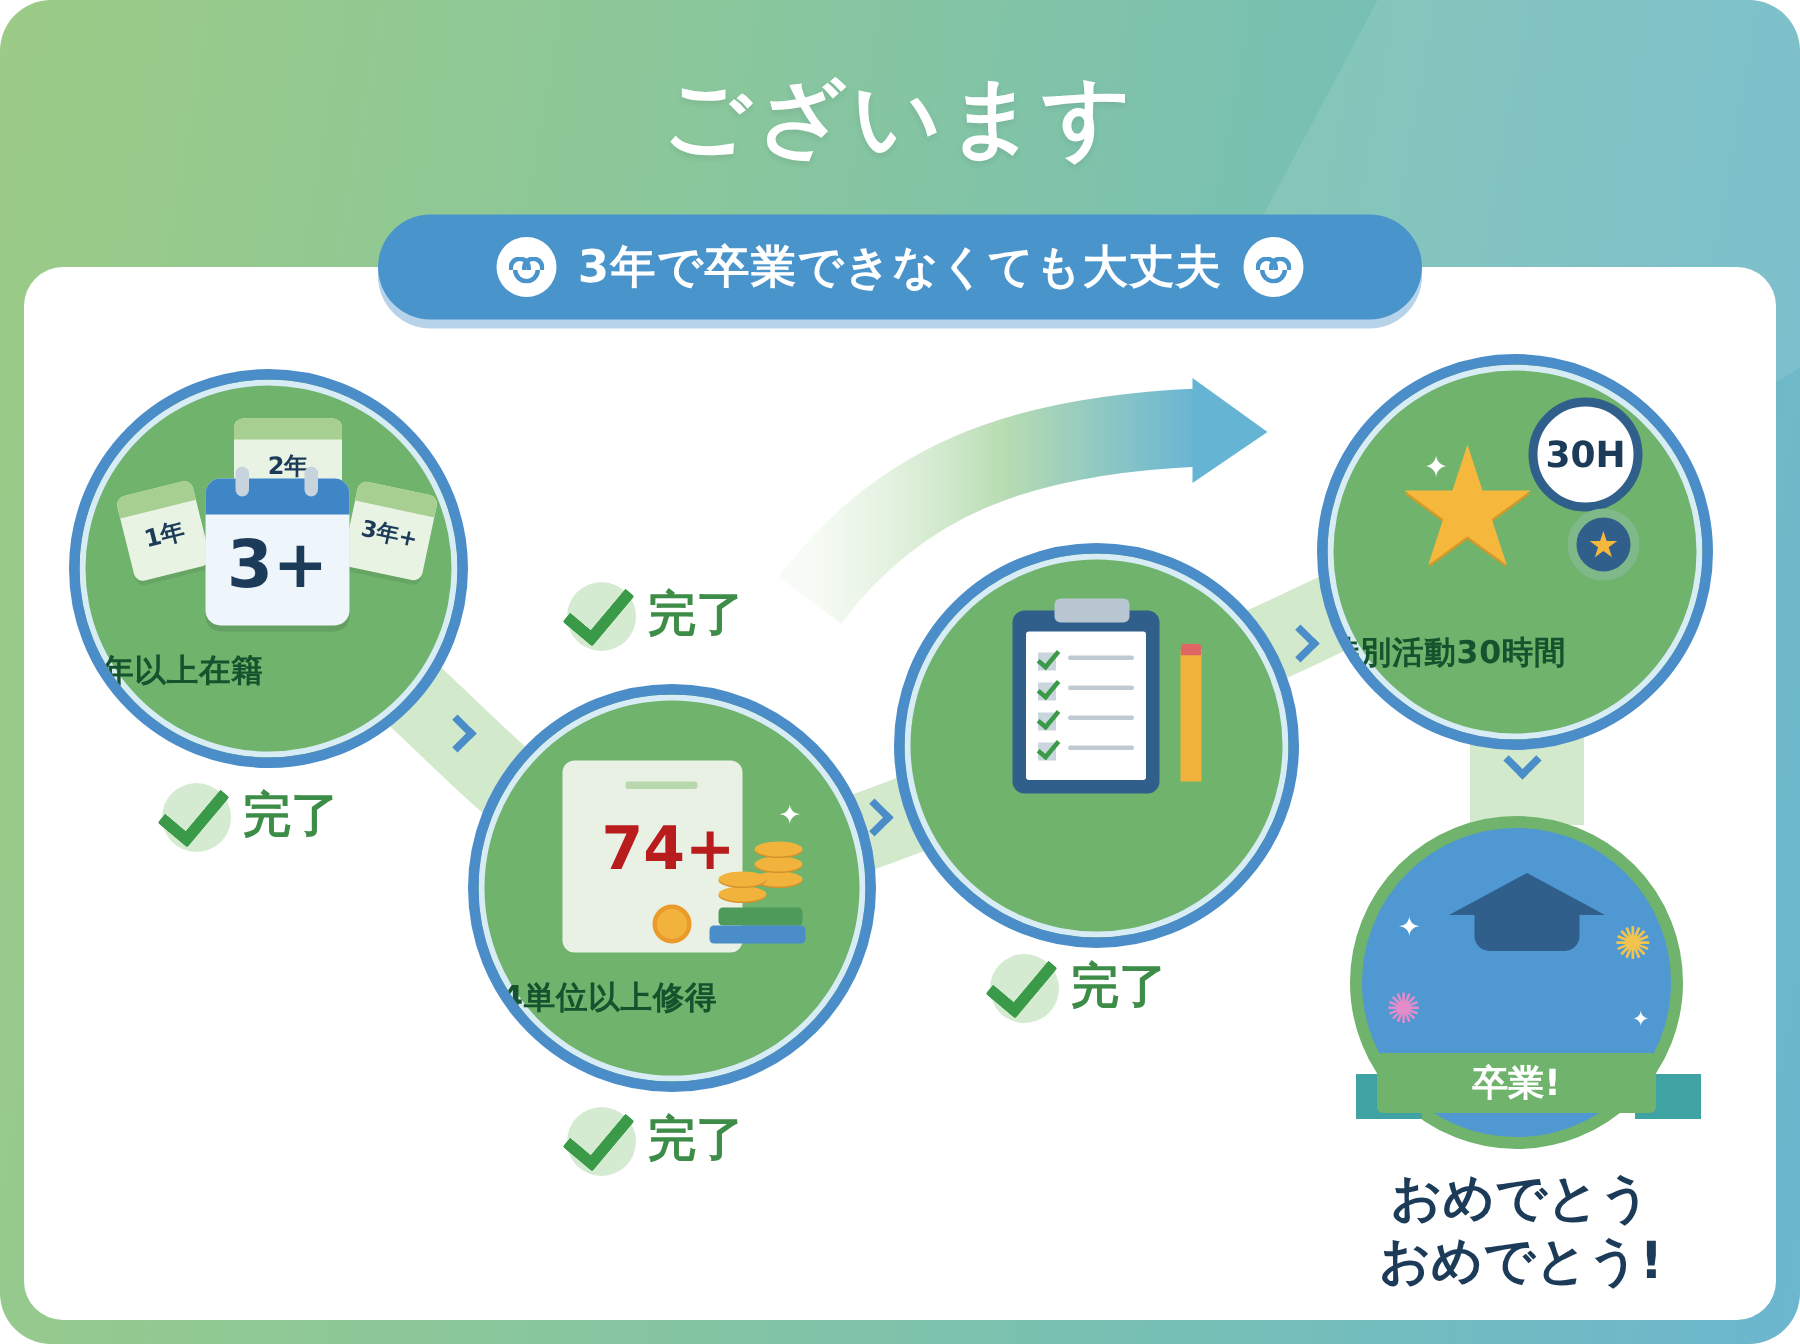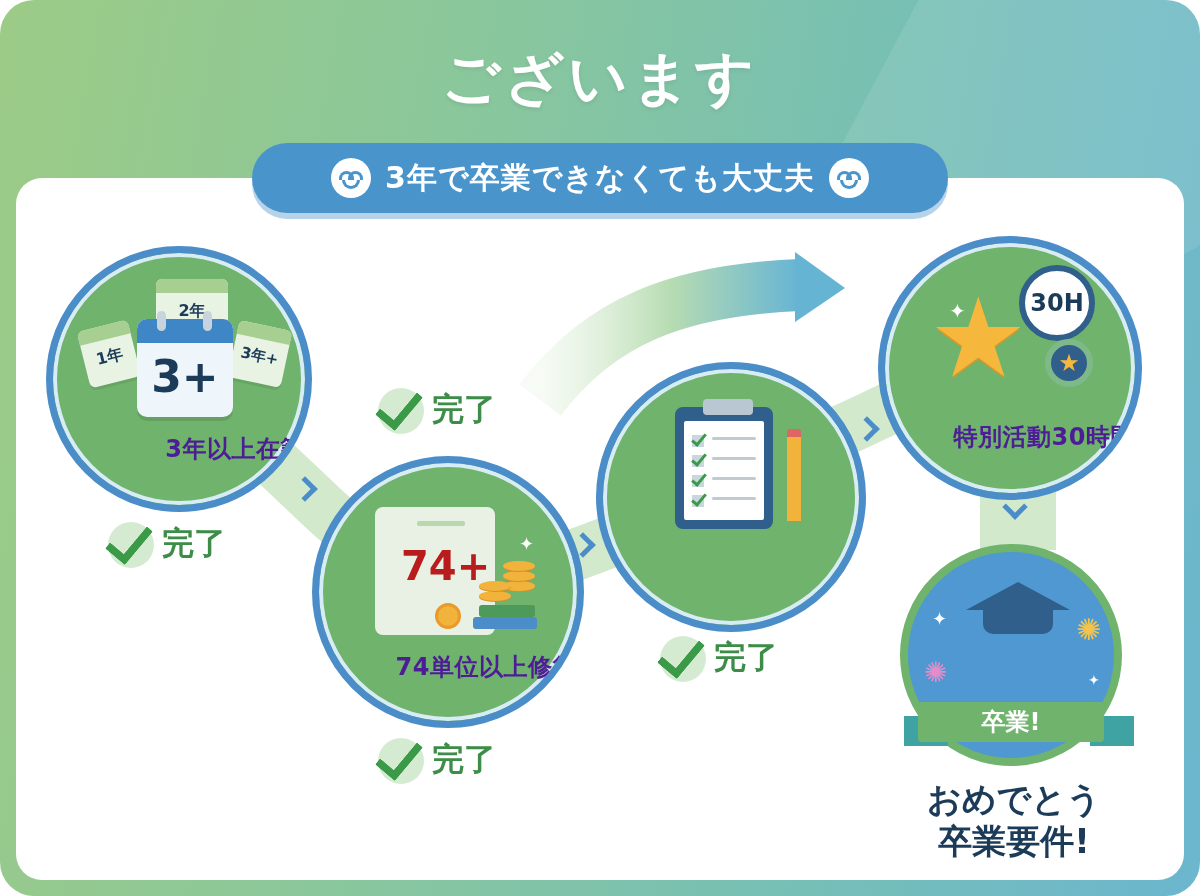--- a/index.html
+++ b/index.html
@@ -48,22 +48,22 @@
   svg.paths { position: absolute; left: 0; top: 0; z-index: 2; pointer-events: none; }
 
   .node {
     position: absolute; border-radius: 50%;
     background: #6fb36c;
     border: 7px solid #4a8dc9;
     box-shadow: inset 0 0 0 4px #d8ecf5;
     z-index: 3; overflow: hidden;
   }
   .node-label {
-    position: absolute; left: 0; right: 0; text-align: right;
-    color: #4c1d95; font-weight: bold; font-size: 24px; letter-spacing: 0.5px;
+    position: absolute; left: 0; right: 0; text-align: left;
+    color: #14532d; font-weight: bold; font-size: 21px; letter-spacing: 0.5px;
   }
   .done {
     position: absolute; display: flex; align-items: flex-start; gap: 8px; z-index: 4;
     color: #3d8d48; font-size: 32px; font-weight: bold;
   }
   .done .check {
     width: 46px; height: 46px; border-radius: 50%; background: #d5ebd1; position: relative;
   }
   .done .check::after {
     content: ""; position: absolute; left: 8px; top: -4px; width: 18px; height: 36px;
@@ -252,14 +252,14 @@
   <div class="spark" style="left:180px;top:120px;font-size:14px;">✦</div>
   <div style="position:absolute;left:168px;top:60px;color:#f2c44d;font-size:30px;">✺</div>
   <div style="position:absolute;left:16px;top:104px;color:#e48bc9;font-size:28px;">✺</div>
 </div>
 <div class="ribbon-tail" style="left:904px;"></div>
 <div class="ribbon-tail" style="left:1090px;"></div>
 <div class="ribbon">卒業!</div>
 
 <div class="congrats">
   <div>おめでとう</div>
-  <div>卒業要件!</div>
+  <div>おめでとう!</div>
 </div>
 
 </body></html>

